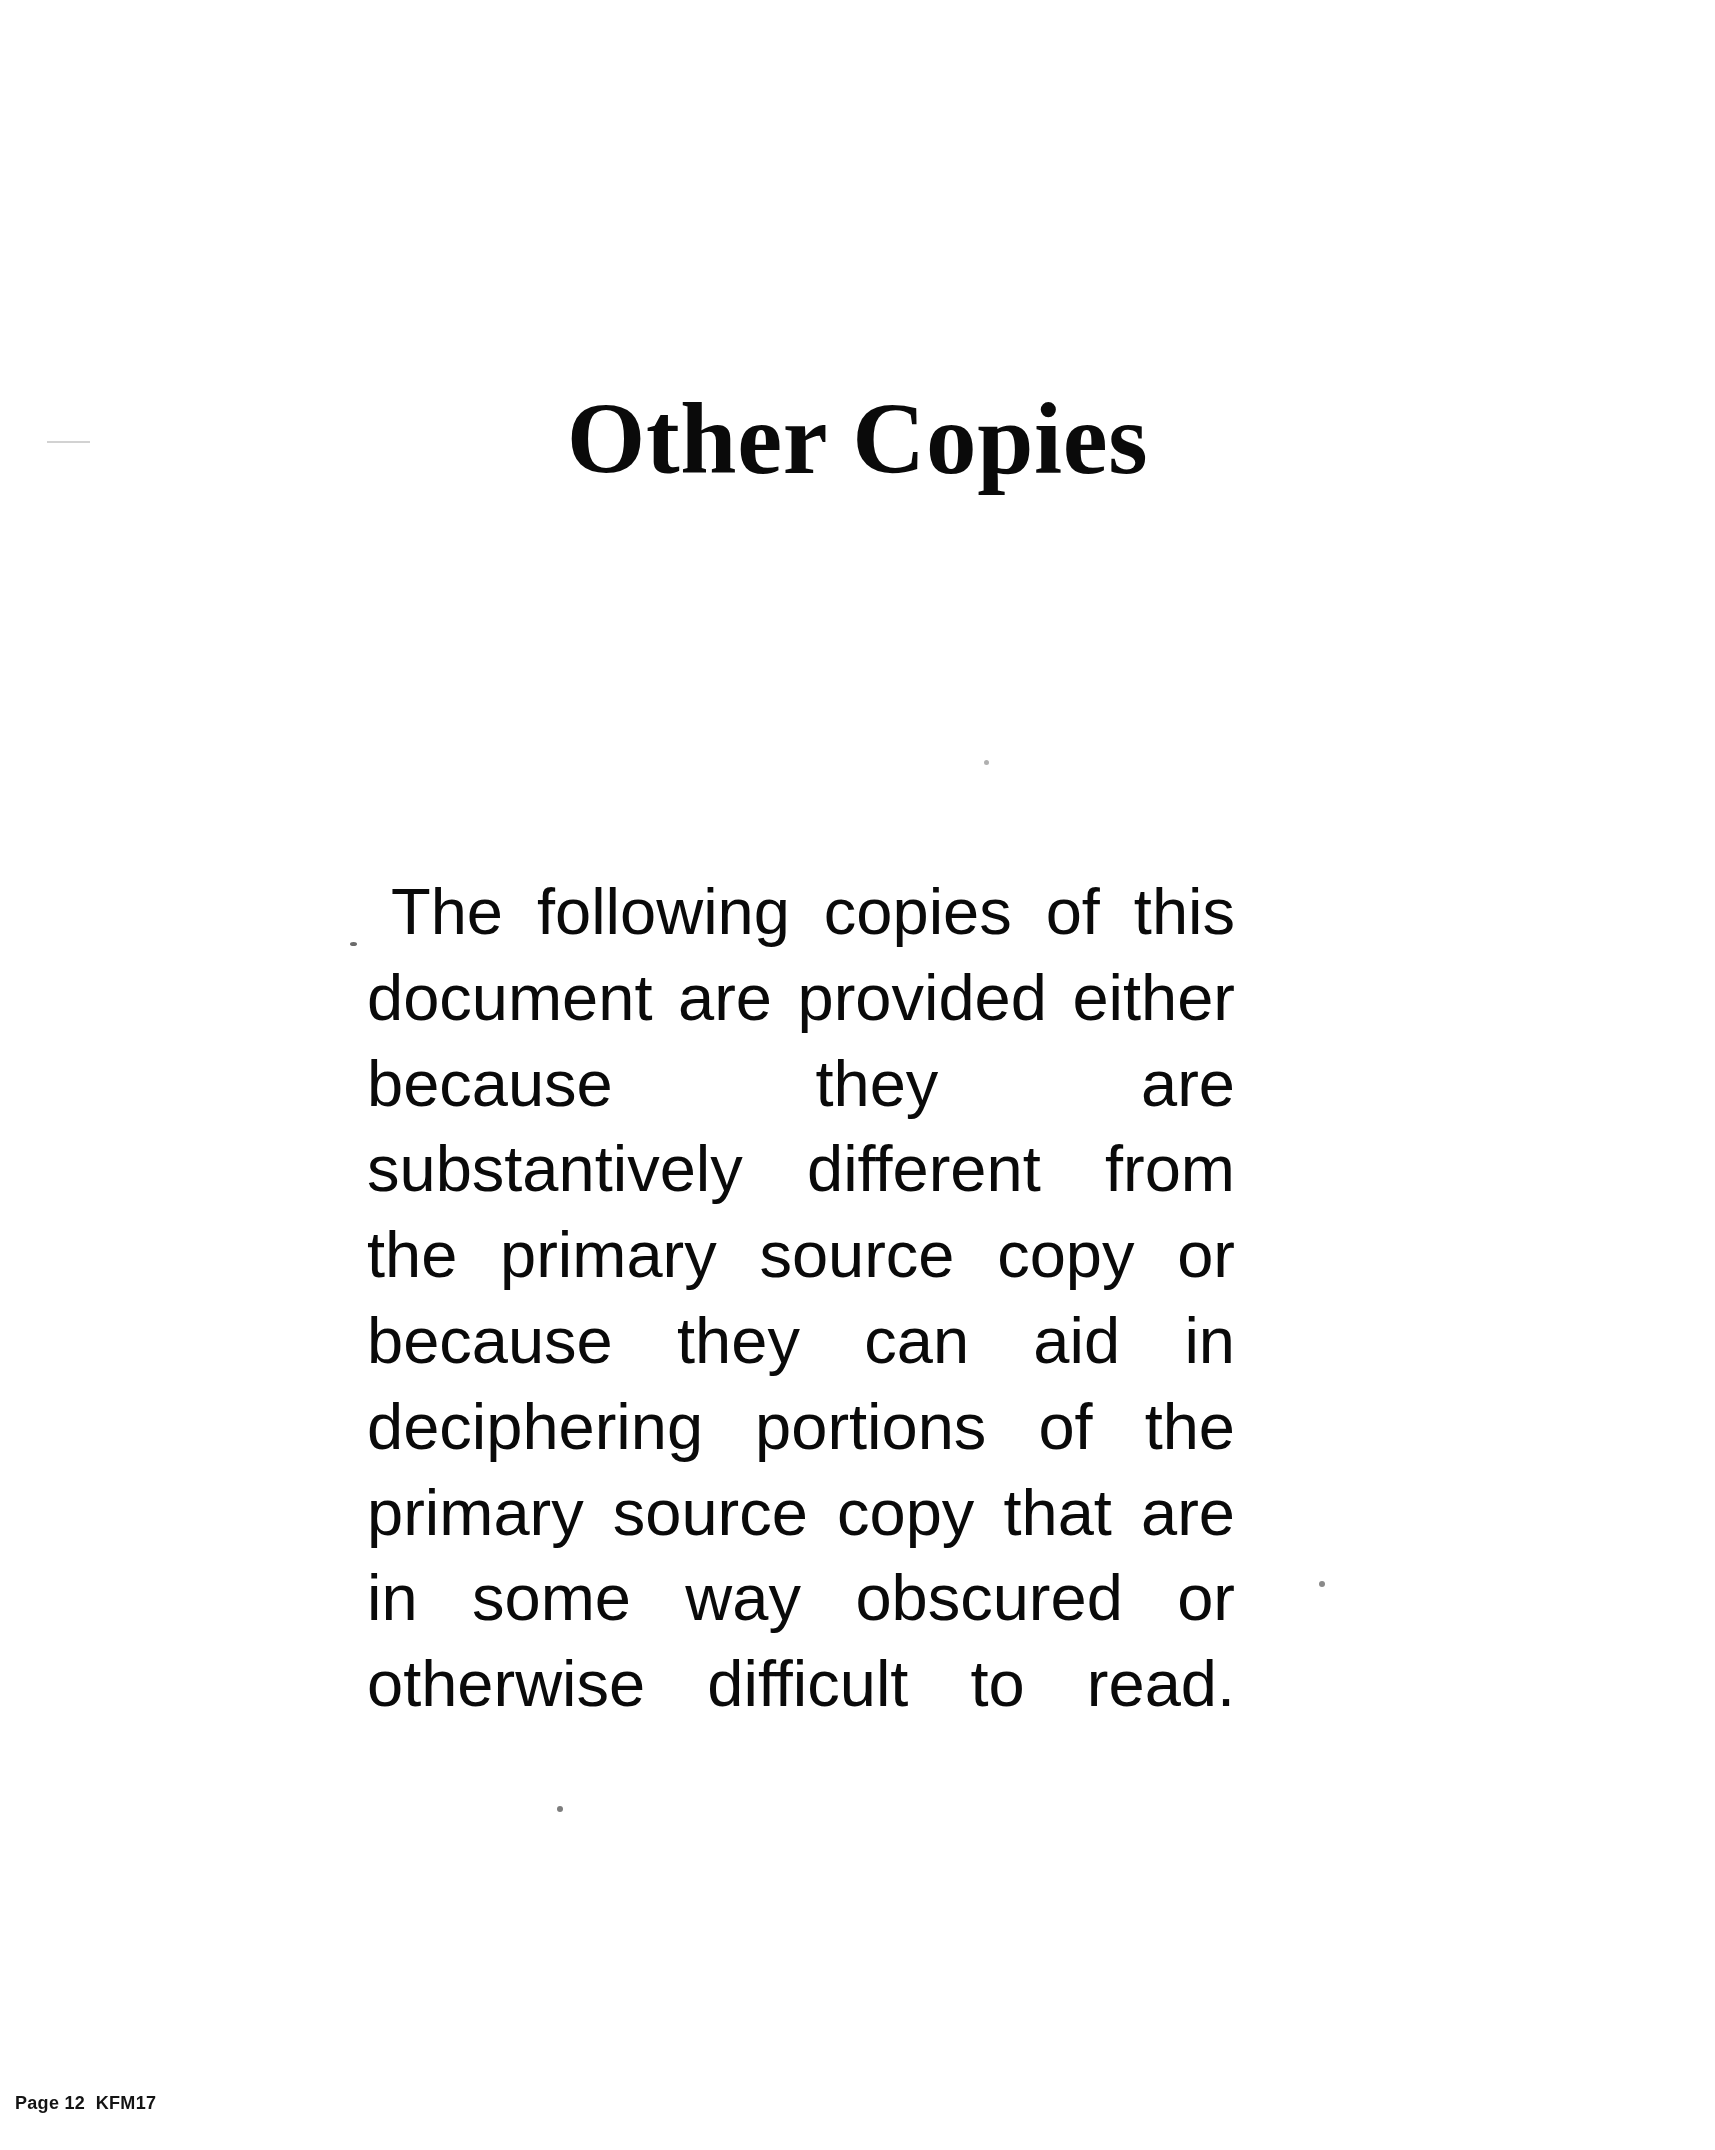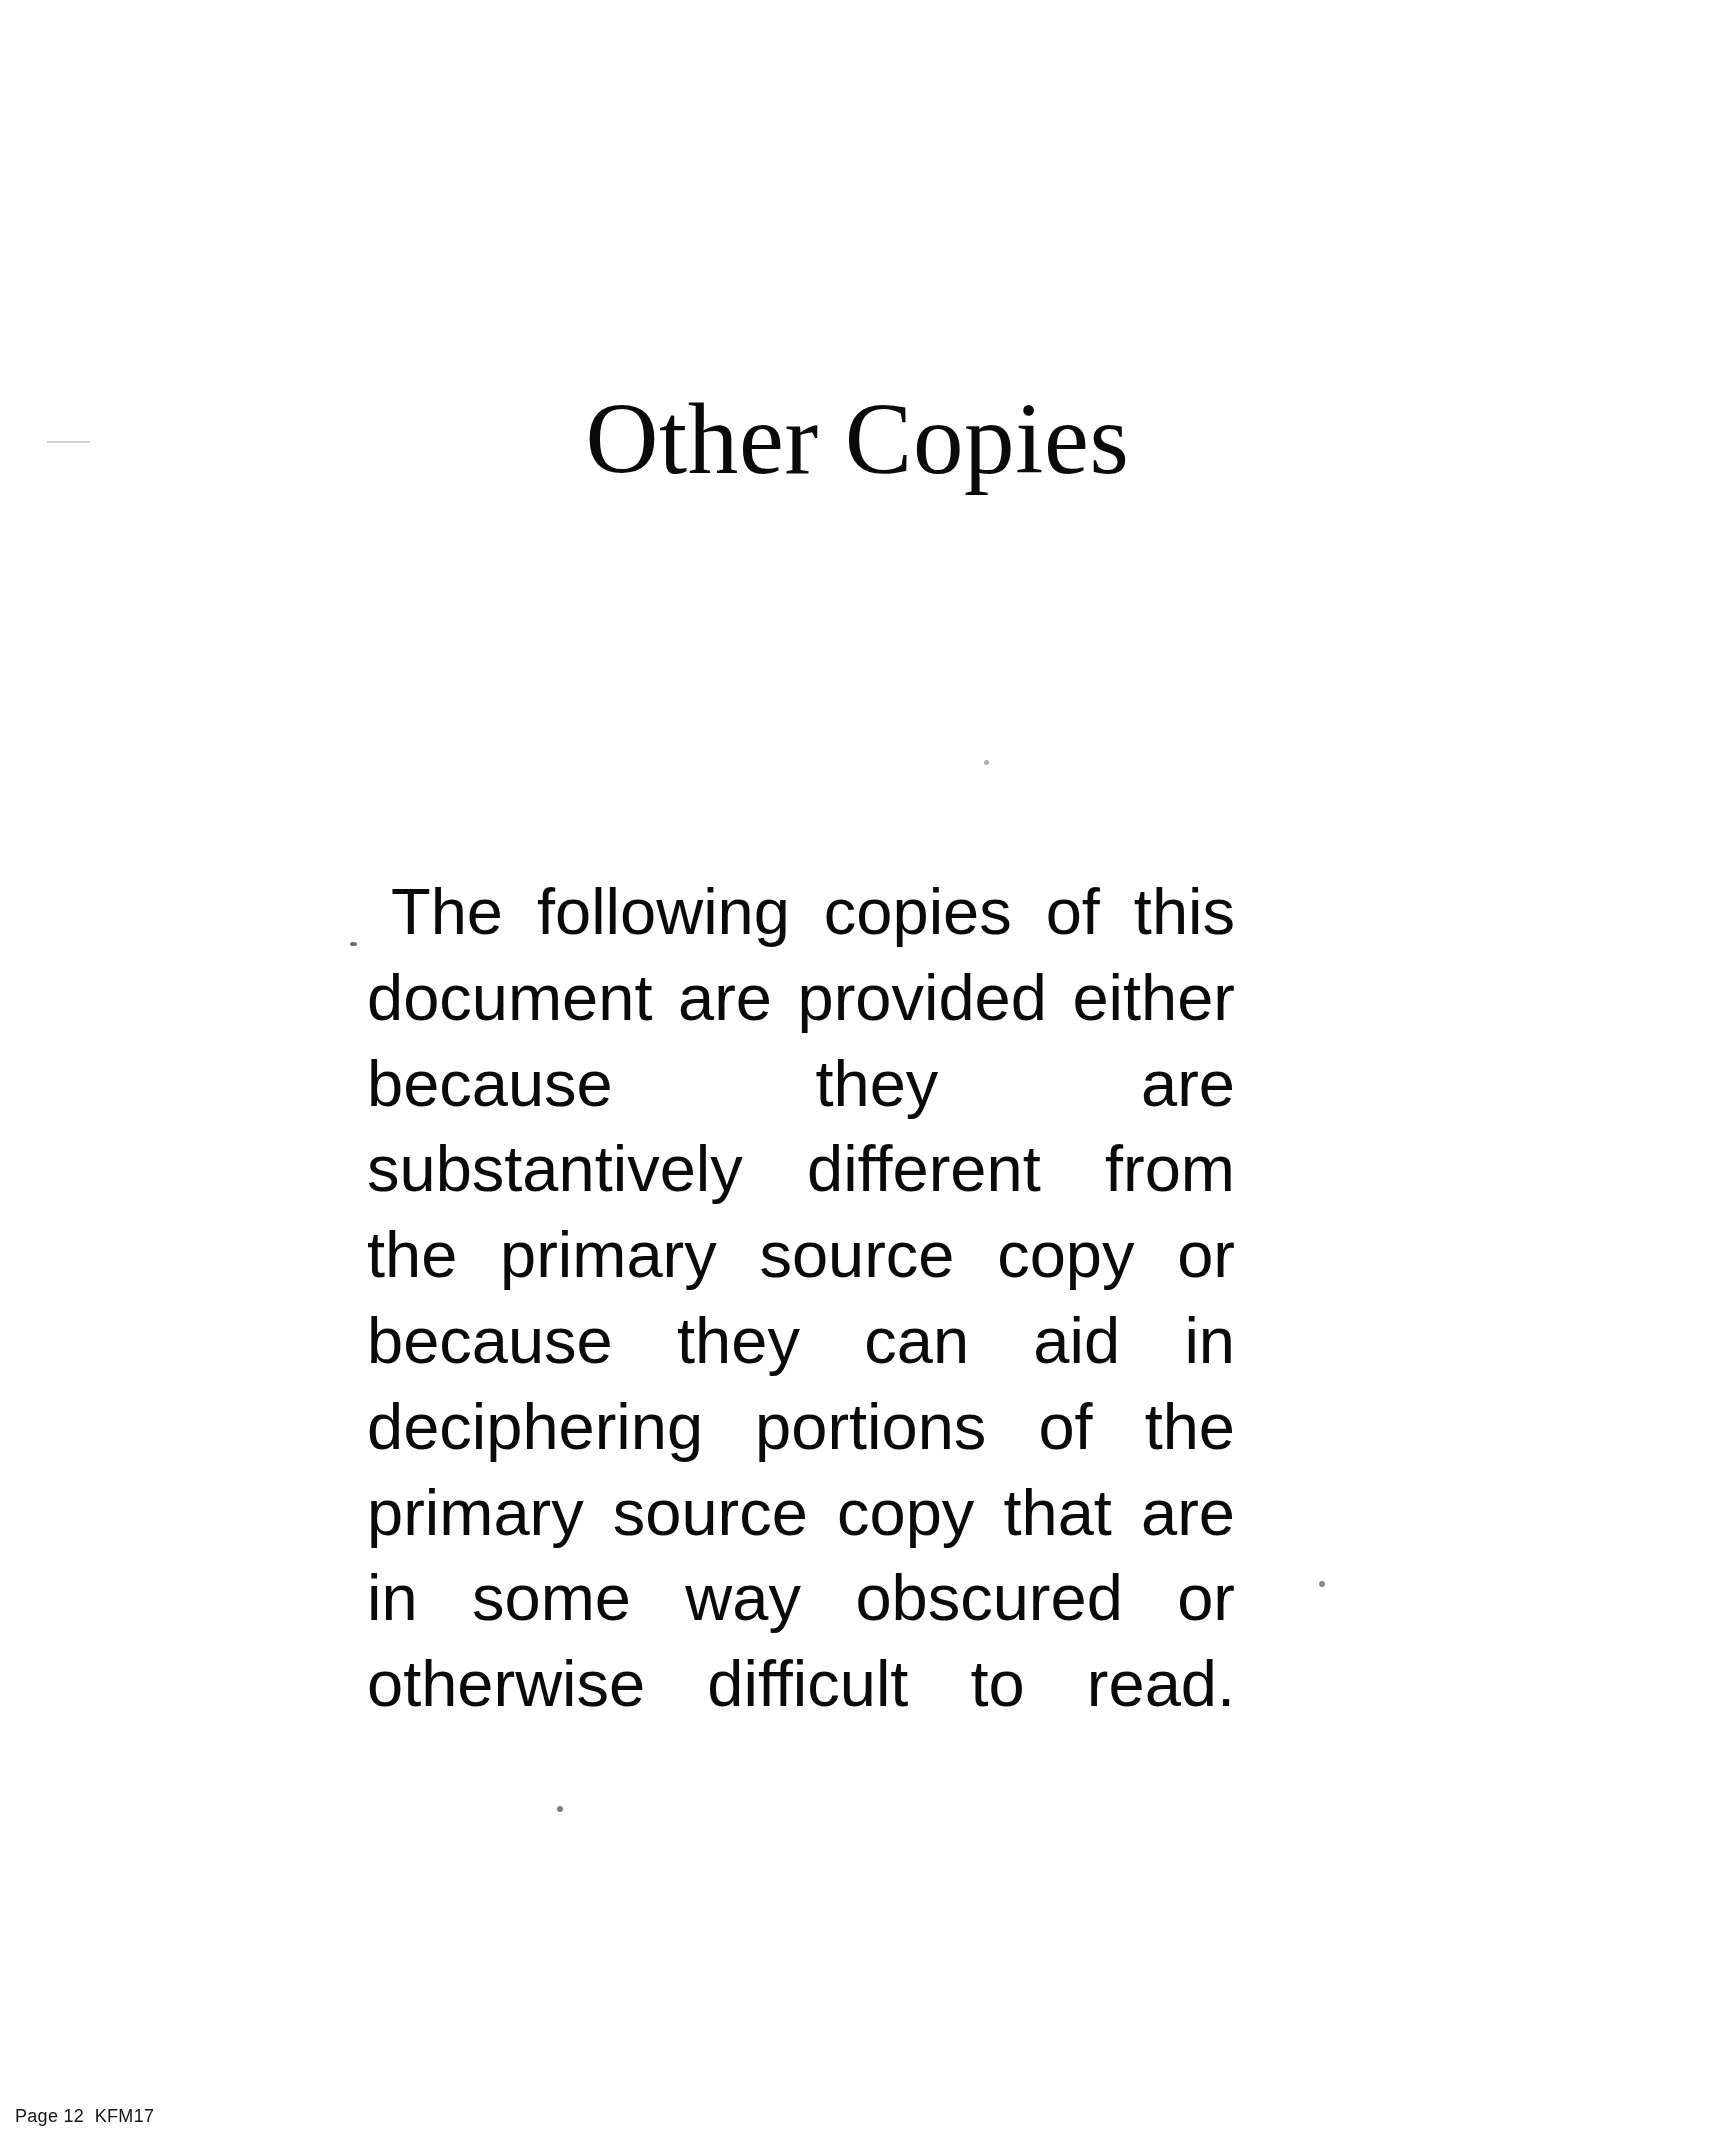--- a/index.html
+++ b/index.html
@@ -21,21 +21,21 @@
   .doc-title {
     position: absolute;
     left: 0;
     top: 316px;
     width: 1715px;
     text-align: center;
     font-family: "Liberation Serif", serif;
     font-size: 101px;
     line-height: 1.1;
     letter-spacing: 0.7px;
-    font-weight: 400;
+    font-weight: 700;
     color: #0a0a0a;
   }
   .body-block {
     position: absolute;
     left: 367px;
     top: 804px;
     width: 868px;
     font-family: Liberation Sans, sans-serif;
     font-size: 65px;
     line-height: 1.32;
@@ -46,24 +46,24 @@
     hyphens: none;
   }
   .body-block::after {
     content: "";
     display: inline-block;
     width: 100%;
   }
   .page-footer {
     position: absolute;
     left: 15px;
-    bottom: 24px;
+    bottom: 37px;
     font-family: "Liberation Sans", sans-serif;
     font-size: 18px;
-    font-weight: 400;
+    font-weight: 700;
     letter-spacing: 0.3px;
     color: #141414;
     white-space: pre;
   }
   .speck {
     position: absolute;
     background: #6b6b6b;
     border-radius: 50%;
   }
   .speck.s1 { left: 350px; top: 942px; width: 6.7px; height: 4px; }

